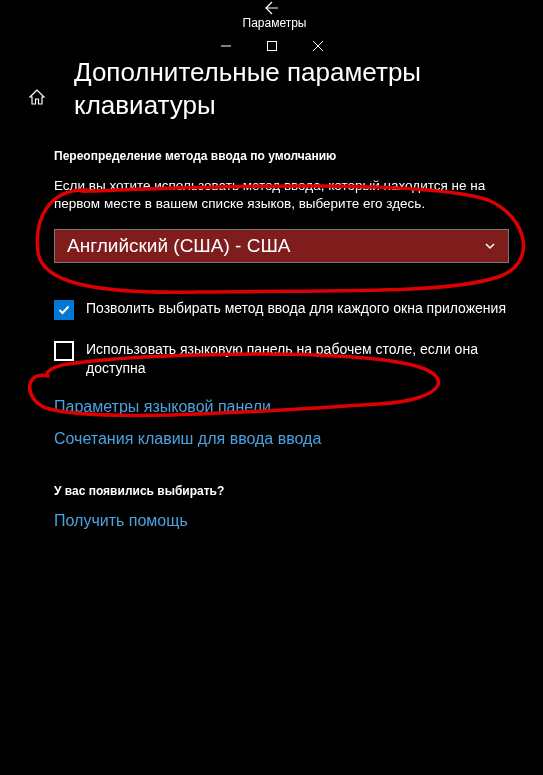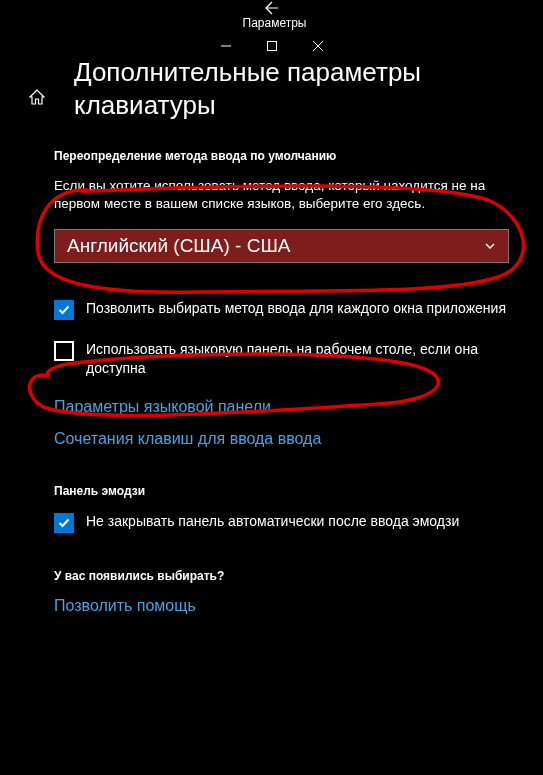--- a/index.html
+++ b/index.html
@@ -200,35 +200,24 @@
 
     <div class="checkbox-row">
       <div class="checkbox"></div>
       <div class="checkbox-label">Использовать языковую панель на рабочем столе, если она доступна</div>
     </div>
 
     <span class="link">Параметры языковой панели</span>
     <span class="link">Сочетания клавиш для ввода ввода</span>
   </div>
 
-  <div class="section section-separated">
-    <div class="section-heading">Панель эмодзи</div>
-    <div class="checkbox-row">
-      <div class="checkbox checked">
-        <svg width="14" height="14" viewBox="0 0 14 14">
-          <path d="M2.5 7 L5.5 10 L11.5 3.5" stroke="#fff" stroke-width="2" fill="none"></path>
-        </svg>
-      </div>
-      <div class="checkbox-label">Не закрывать панель автоматически после ввода эмодзи</div>
-    </div>
-  </div>
 
   <div class="section section-separated">
     <div class="section-heading">У вас появились выбирать?</div>
-    <span class="link">Позволить помощь</span>
+    <span class="link">Получить помощь</span>
   </div>
 
 </div>
 
 <svg class="anno" style="left:28px;top:182px;" width="505" height="120" viewBox="0 0 505 120">
   <path d="M 60 8
            C 20 6, 6 38, 10 70
            C 14 102, 70 112, 170 110
            C 300 108, 420 112, 470 95
            C 510 82, 500 35, 460 18

